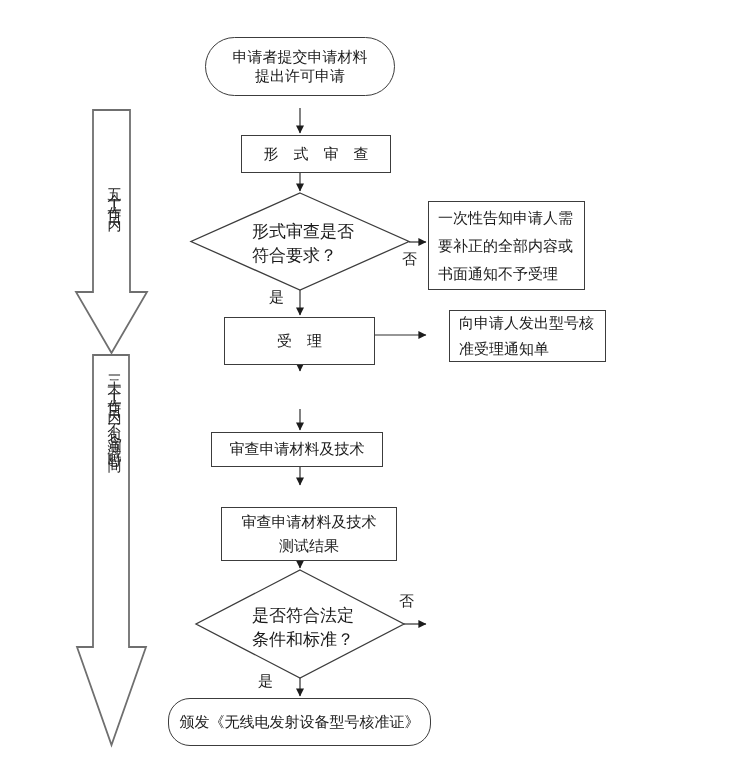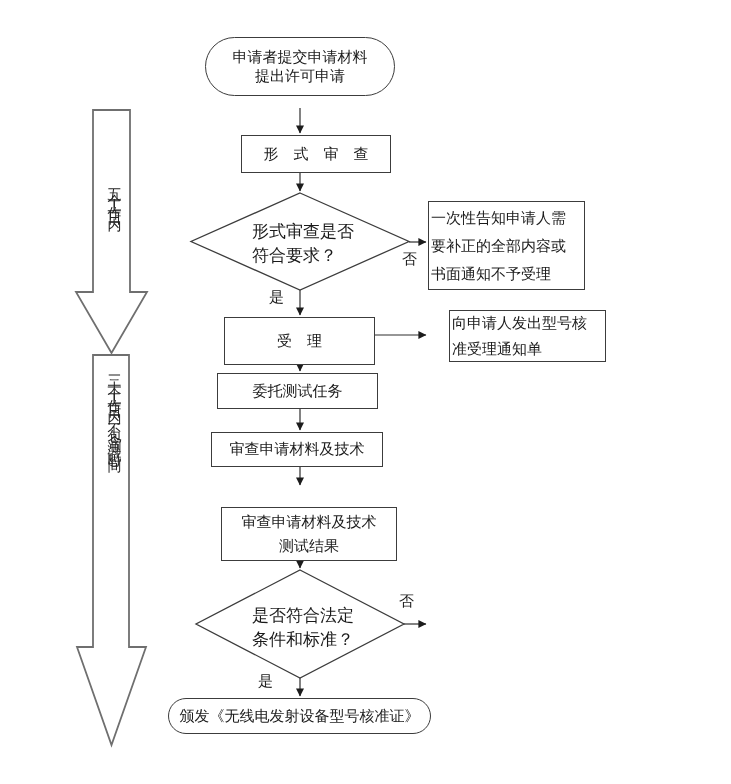--- a/index.html
+++ b/index.html
@@ -7,21 +7,21 @@
   #canvas { position:relative; width:731px; height:784px; background:#ffffff; overflow:hidden; }
   #shapes { position:absolute; left:0; top:0; }
 
   .node {
     position:absolute; background:#ffffff; border:1.5px solid #3c3c3c;
     display:flex; align-items:center; justify-content:center;
     font-size:15px; text-align:center; box-sizing:border-box;
   }
   .oval { border-radius:36px; }
   .oval-end { border-radius:22px; }
-  .note { justify-content:flex-start; text-align:left; padding-left:2px; line-height:28px; }
+  .note { justify-content:flex-start; text-align:left; padding-left:9px; line-height:28px; }
   .txt { white-space:pre-line; }
 
   .diamond-text {
     position:absolute; font-size:17px; line-height:24px; text-align:left;
     white-space:pre-line;
   }
   .edge-label { position:absolute; font-size:15px; }
   .v-text {
     position:absolute; writing-mode:vertical-rl; text-orientation:mixed;
     font-size:14px; letter-spacing:6px; width:24px; color:#222222;
@@ -78,38 +78,35 @@
 
   <div class="node" style="left:224px; top:317px; width:151px; height:48px;">
     <span class="txt">受　理</span>
   </div>
 
   <div class="node note" style="left:449px; top:310px; width:157px; height:52px; line-height:26px;">
     <span class="txt">向申请人发出型号核
 准受理通知单</span>
   </div>
 
-  <div class="node" style="left:217px; top:373px; width:161px; height:36px;">
-    <span class="txt">委托测试任务</span>
-  </div>
 
   <div class="node" style="left:211px; top:432px; width:172px; height:35px;">
     <span class="txt">审查申请材料及技术</span>
   </div>
 
   <div class="node" style="left:221px; top:487px; width:176px; height:54px; line-height:24px;margin-top:20px;">
     <span class="txt">审查申请材料及技术
 测试结果</span>
   </div>
 
   <div class="diamond-text" style="left:252px; top:604px; width:110px;">是否符合法定
 条件和标准？</div>
 
 
-  <div class="node oval-end" style="left:168px; top:698px; width:263px; height:36px;align-items:center;">
+  <div class="node oval-end" style="left:168px; top:698px; width:263px; height:48px;align-items:center;">
     <span class="txt">颁发《无线电发射设备型号核准证》</span>
   </div>
 
   <span class="edge-label" style="left:402px; top:250px;">否</span>
   <span class="edge-label" style="left:269px; top:288px;">是</span>
   <span class="edge-label" style="left:399px; top:592px;">否</span>
   <span class="edge-label" style="left:258px; top:672px;">是</span>
 
   <div class="v-text" style="left:100px; top:177px; height:150px;">五个工作日内</div>
   <div class="v-text" style="left:100px; top:364px; height:345px;">三十个工作日内（不包含测试时间）</div>

